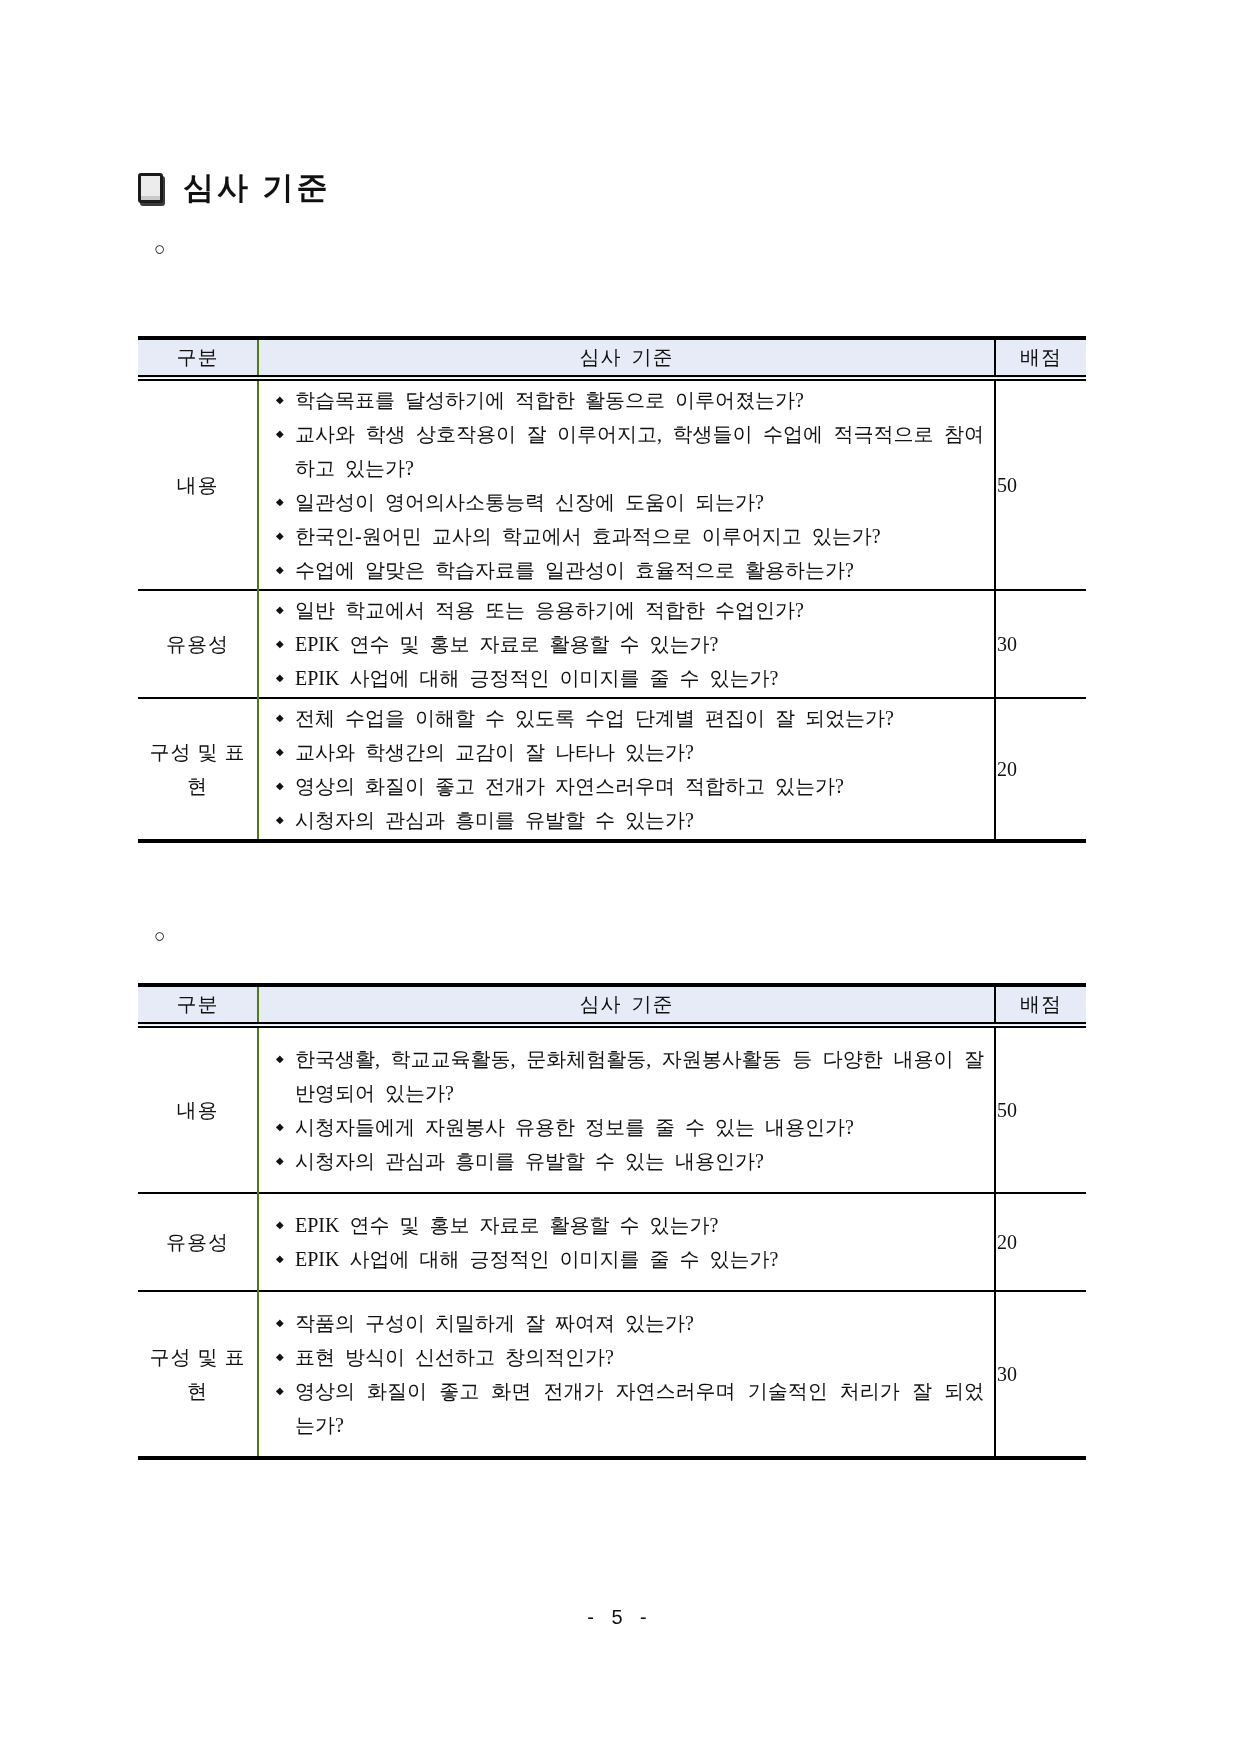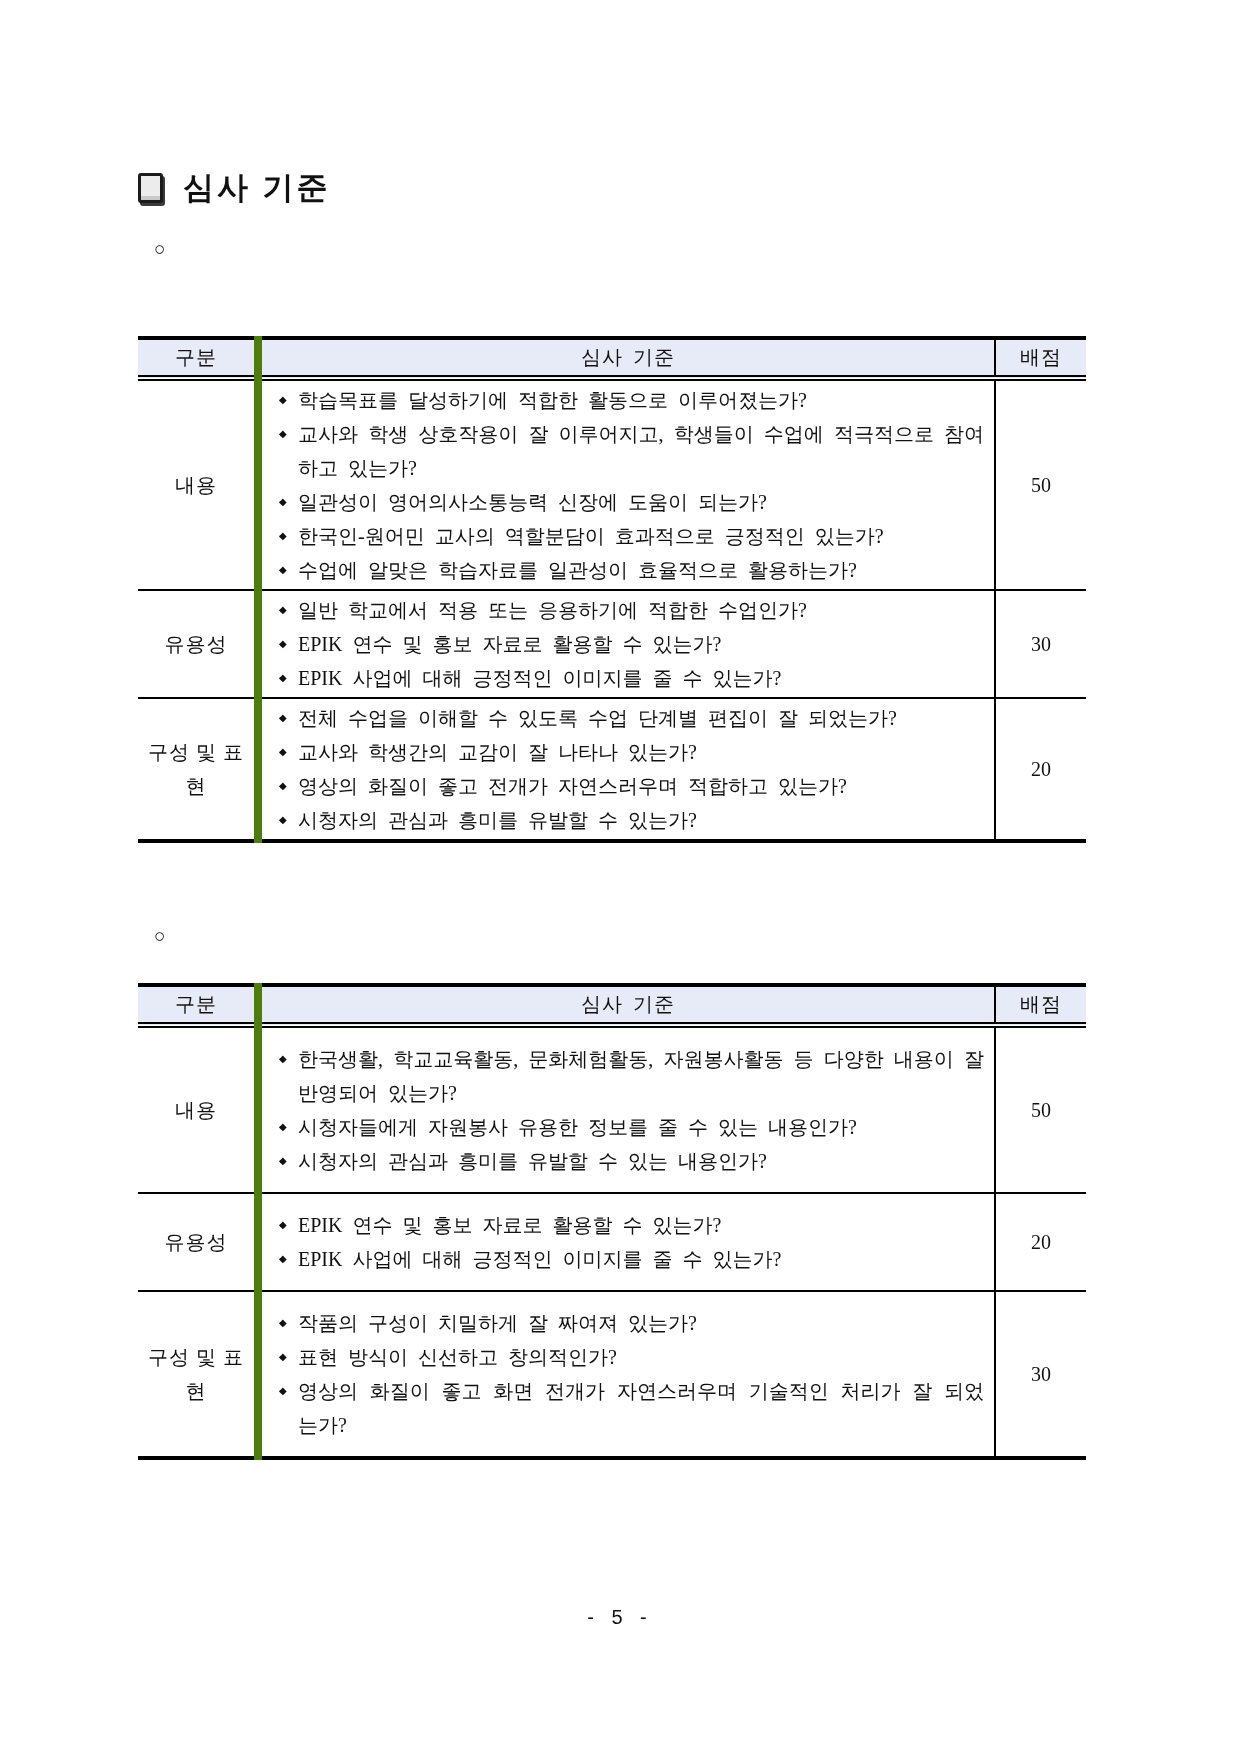--- a/index.html
+++ b/index.html
@@ -59,30 +59,30 @@
   col.c-crit  { width: 737px; }
   col.c-score { width: 91px; }
   thead th {
     font-weight: normal;
     padding: 4px 2px;
     height: 34px;
     border-bottom: 6px double #000;
     letter-spacing: 1px;
     word-spacing: 4px;
   }
-  thead th.col-category, tbody td.cell-category { border-right: 8px solid #4d7c0f; }
+  thead th.col-category, tbody td.cell-category { border-right: 2px solid #4d7c0f; }
   thead th.col-score,    tbody td.cell-score    { border-left: 2px solid #000; margin-left: 23px; }
   tbody td { border-top: 2px solid #000; vertical-align: middle; }
   td.cell-category {
     text-align: center;
     padding: 2px 8px;
     line-height: 34px;
     letter-spacing: 1px;
   }
-  td.cell-score { text-align: center; }
+  td.cell-score { text-align: left; }
   td.cell-criteria { padding: 0 10px 0 12px; }
   ul.criteria-list { list-style: none; margin: 0; padding: 2px 0; }
   .section-1 ul.criteria-list { padding: 14px 0; }
   li.criterion {
     position: relative;
     padding-left: 24px;
     line-height: 34px;
     text-align: justify;
     word-break: break-all;
     word-spacing: 5px;
@@ -144,21 +144,21 @@
     <span class="crit-text">교사와 학생 상호작용이 잘 이루어지고, 학생들이 수업에 적극적으로 참여하고 있는가?</span>
   </li>
 
   <li class="criterion">
     <span class="bullet">◆</span>
     <span class="crit-text">일관성이 영어의사소통능력 신장에 도움이 되는가?</span>
   </li>
 
   <li class="criterion">
     <span class="bullet">◆</span>
-    <span class="crit-text">한국인-원어민 교사의 역할분담이 효과적으로 긍정적인 있는가?</span>
+    <span class="crit-text">한국인-원어민 교사의 학교에서 효과적으로 이루어지고 있는가?</span>
   </li>
 
   <li class="criterion">
     <span class="bullet">◆</span>
     <span class="crit-text">수업에 알맞은 학습자료를 일관성이 효율적으로 활용하는가?</span>
   </li>
 </ul>
     </td>
     <td class="cell-score">50</td>
   </tr>

